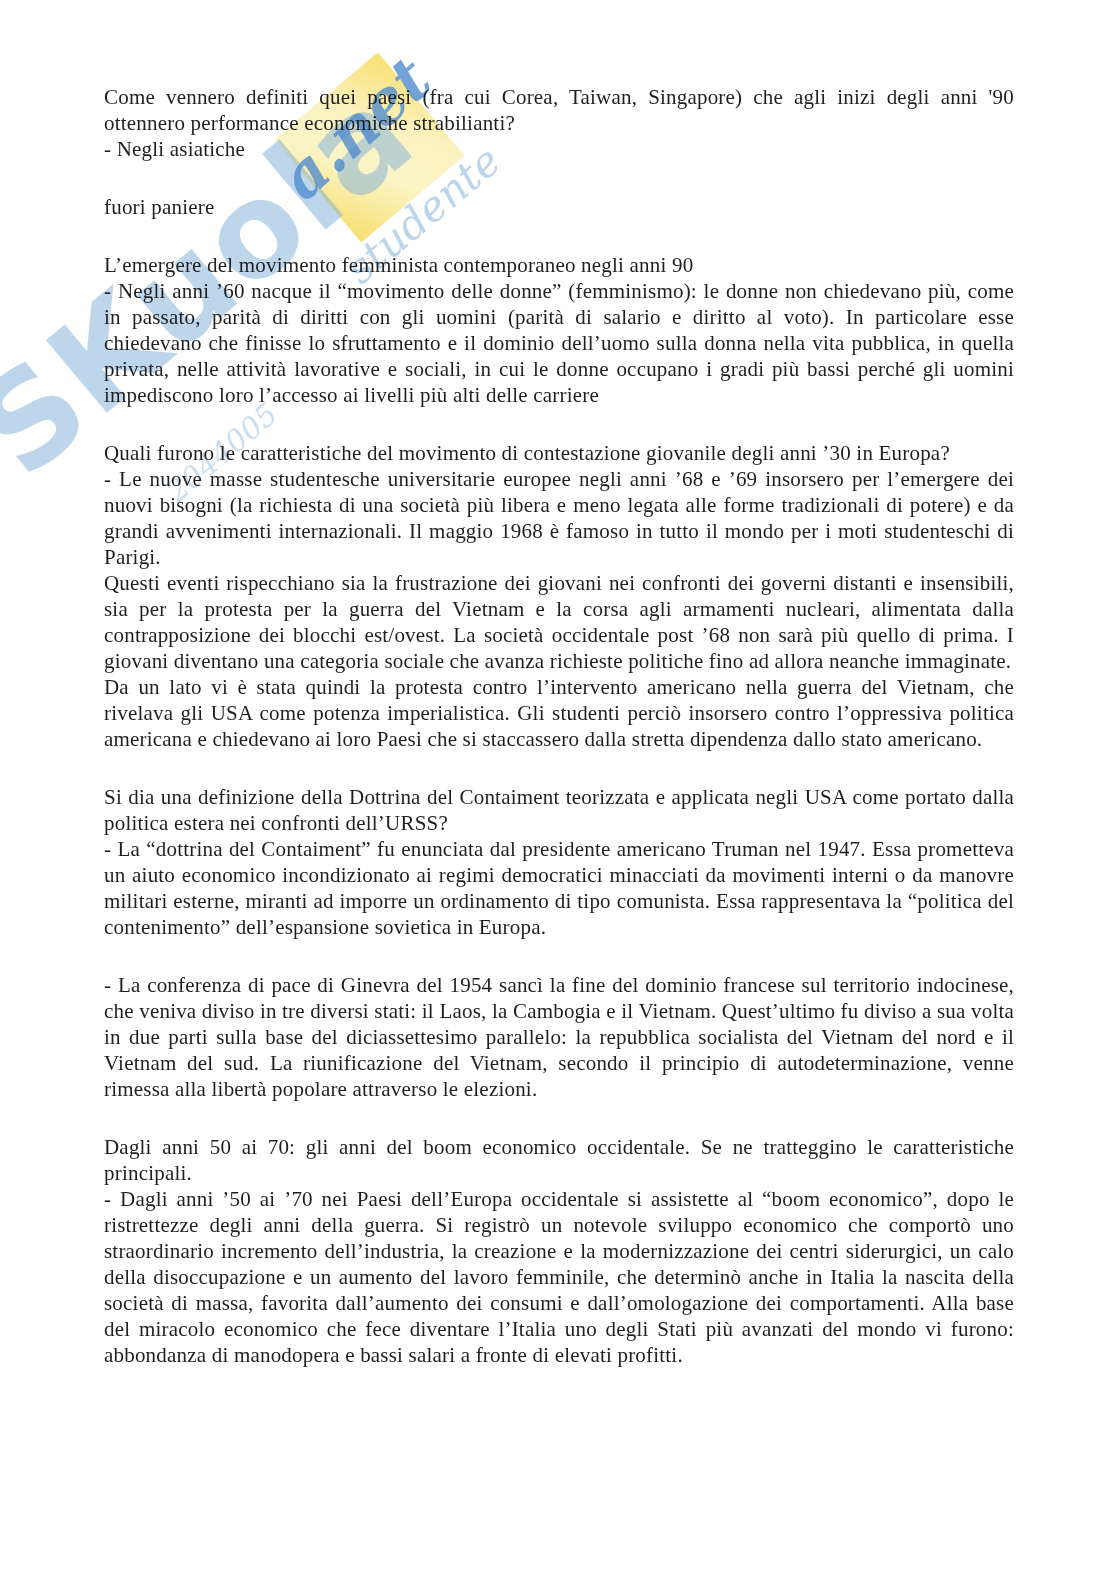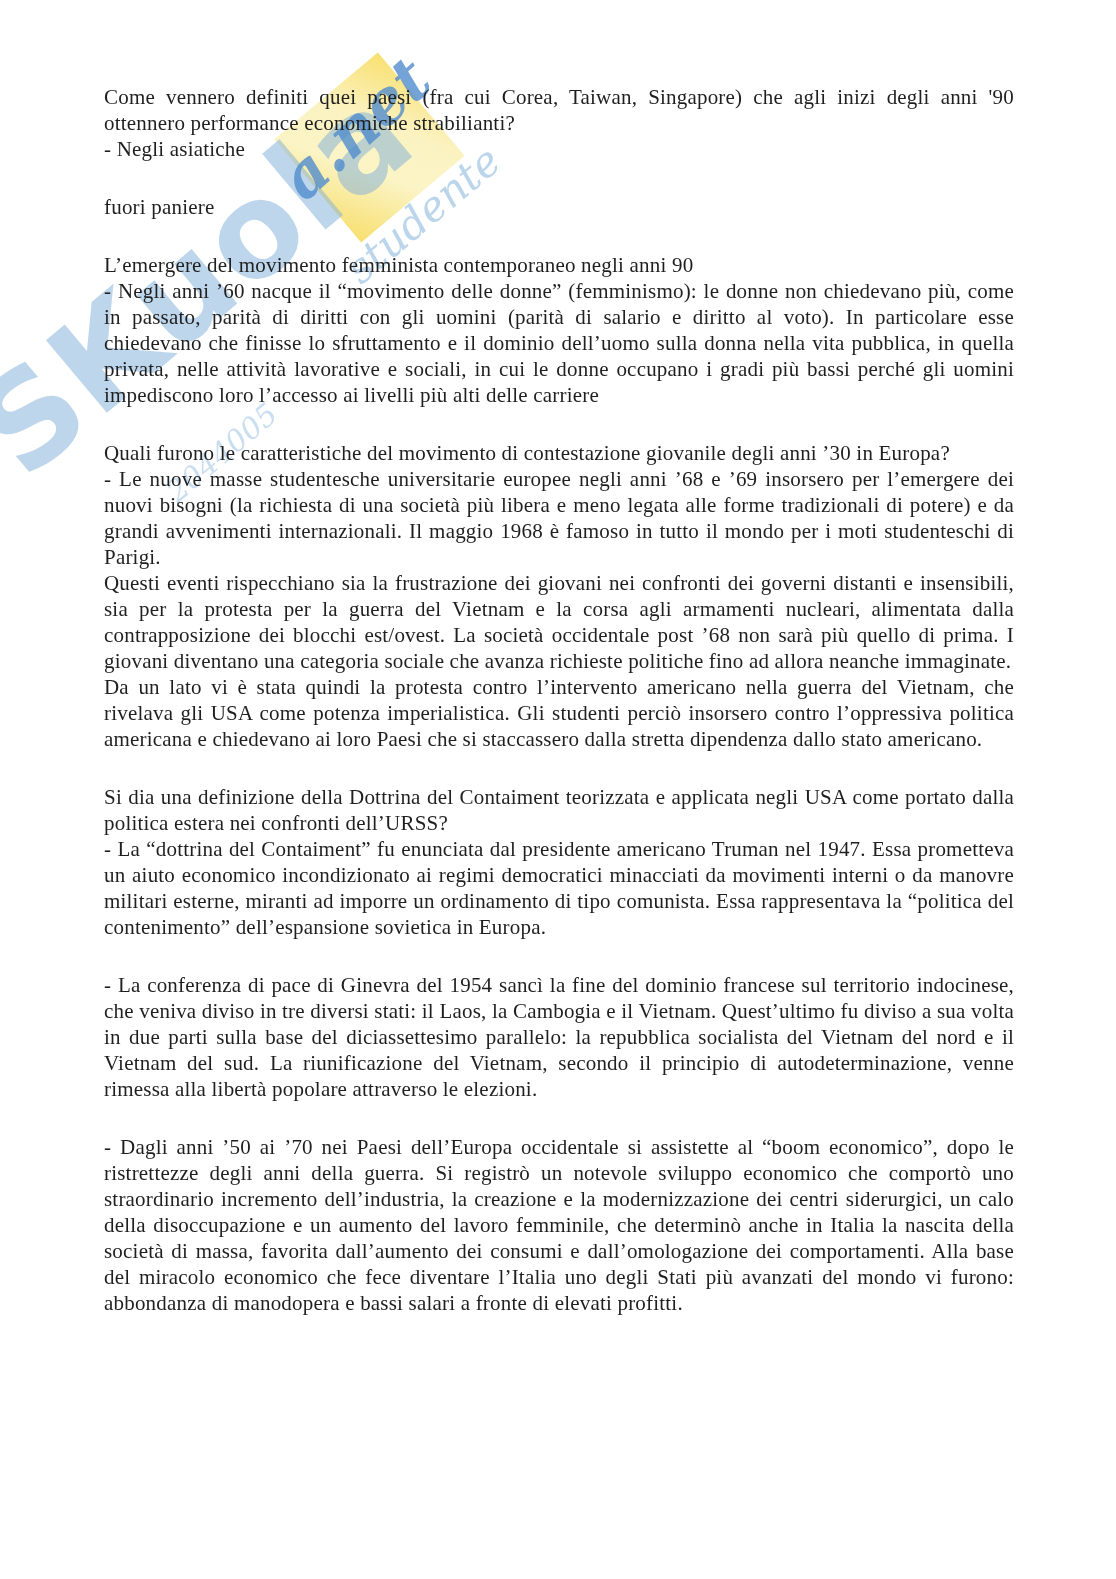--- a/index.html
+++ b/index.html
@@ -125,17 +125,18 @@
         <p>Da un lato vi è stata quindi la protesta contro l’intervento americano nella guerra del Vietnam, che rivelava gli USA come potenza imperialistica. Gli studenti perciò insorsero contro l’oppressiva politica americana e chiedevano ai loro Paesi che si staccassero dalla stretta dipendenza dallo stato americano.</p>
       </div>
       <div class="sec">
         <p>Si dia una definizione della Dottrina del Contaiment teorizzata e applicata negli USA come portato dalla politica estera nei confronti dell’URSS?</p>
         <p>- La “dottrina del Contaiment” fu enunciata dal presidente americano Truman nel 1947. Essa prometteva un aiuto economico incondizionato ai regimi democratici minacciati da movimenti interni o da manovre militari esterne, miranti ad imporre un ordinamento di tipo comunista. Essa rappresentava la “politica del contenimento” dell’espansione sovietica in Europa.</p>
       </div>
       <div class="sec">
         <p>- La conferenza di pace di Ginevra del 1954 sancì la fine del dominio francese sul territorio indocinese, che veniva diviso in tre diversi stati: il Laos, la Cambogia e il Vietnam. Quest’ultimo fu diviso a sua volta in due parti sulla base del diciassettesimo parallelo: la repubblica socialista del Vietnam del nord e il Vietnam del sud. La riunificazione del Vietnam, secondo il principio di autodeterminazione, venne rimessa alla libertà popolare attraverso le elezioni.</p>
       </div>
       <div class="sec">
+        <p>Dagli anni 50 ai 70: gli anni del boom economico occidentale. Se ne tratteggino le caratteristiche principali.</p>
         <p>- Dagli anni ’50 ai ’70 nei Paesi dell’Europa occidentale si assistette al “boom economico”, dopo le ristrettezze degli anni della guerra. Si registrò un notevole sviluppo economico che comportò uno straordinario incremento dell’industria, la creazione e la modernizzazione dei centri siderurgici, un calo della disoccupazione e un aumento del lavoro femminile, che determinò anche in Italia la nascita della società di massa, favorita dall’aumento dei consumi e dall’omologazione dei comportamenti. Alla base del miracolo economico che fece diventare l’Italia uno degli Stati più avanzati del mondo vi furono: abbondanza di manodopera e bassi salari a fronte di elevati profitti.</p>
       </div>
     </div>
 
 </div>
 
 </body></html>

